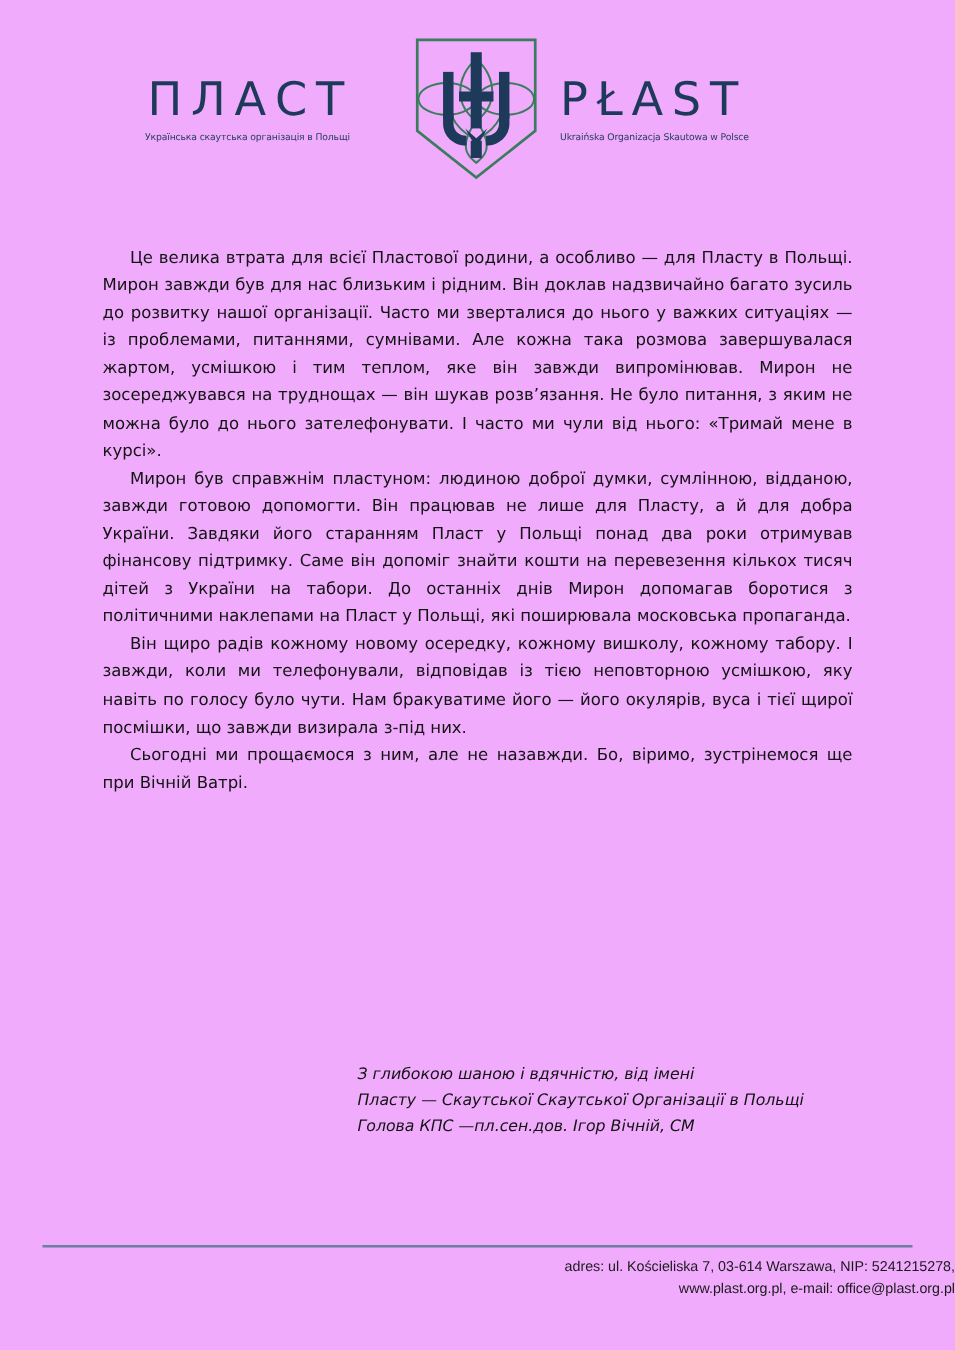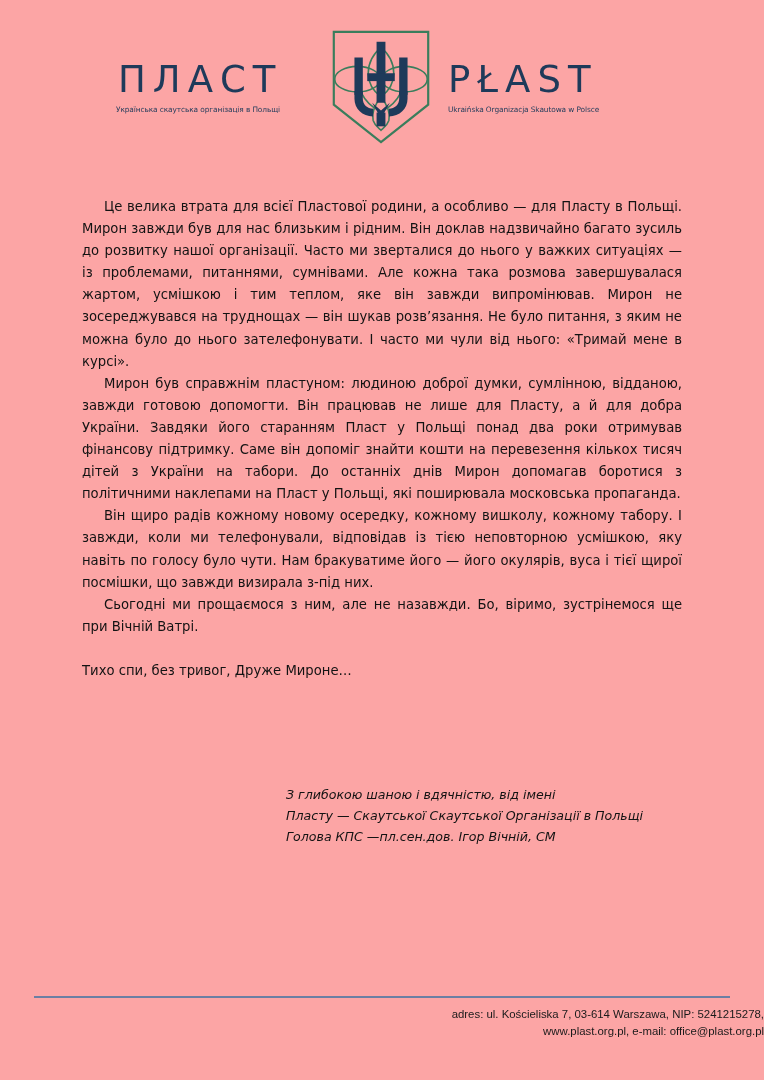--- a/index.html
+++ b/index.html
@@ -10,21 +10,21 @@
   }
   body {
     font-family: "Liberation Sans", sans-serif;
     color: #1a1a1a;
   }
   .page {
     position: relative;
     width: 764px;
     height: 1080px;
     margin: 0 auto;
-    background: #fca5a5;
+    background: #f0abfc;
     overflow: hidden;
     box-sizing: border-box;
   }
 
   
   .letterhead {
     position: absolute;
     top: 26px;
     left: 0;
     width: 764px;
@@ -95,21 +95,21 @@
     line-height: 22.1px;
     color: #131313;
     text-indent: 0;
     margin-top: 22px;
   }
 
   
   .signature {
     position: absolute;
     left: 286px;
-    top: 784px;
+    top: 848px;
     width: 400px;
   }
   .signature .sig-line {
     font-family: "DejaVu Sans", sans-serif;
     font-style: italic;
     font-size: 12.6px;
     line-height: 21px;
     color: #131313;
     white-space: nowrap;
   }
@@ -181,21 +181,20 @@
       <div class="tagline">Ukraińska Organizacja Skautowa w Polsce</div>
     </div>
 
   </div>
 
   <div class="letter-body">
     <p class="para">Це велика втрата для всієї Пластової родини, а особливо — для Пласту в Польщі. Мирон завжди був для нас близьким і рідним. Він доклав надзвичайно багато зусиль до розвитку нашої організації. Часто ми зверталися до нього у важких ситуаціях — із проблемами, питаннями, сумнівами. Але кожна така розмова завершувалася жартом, усмішкою і тим теплом, яке він завжди випромінював. Мирон не зосереджувався на труднощах — він шукав розв’язання. Не було питання, з яким не можна було до нього зателефонувати. І часто ми чули від нього: «Тримай мене в курсі».</p>
     <p class="para">Мирон був справжнім пластуном: людиною доброї думки, сумлінною, відданою, завжди готовою допомогти. Він працював не лише для Пласту, а й для добра України. Завдяки його старанням Пласт у Польщі понад два роки отримував фінансову підтримку. Саме він допоміг знайти кошти на перевезення кількох тисяч дітей з України на табори. До останніх днів Мирон допомагав боротися з політичними наклепами на Пласт у Польщі, які поширювала московська пропаганда.</p>
     <p class="para">Він щиро радів кожному новому осередку, кожному вишколу, кожному табору. І завжди, коли ми телефонували, відповідав із тією неповторною усмішкою, яку навіть по голосу було чути. Нам бракуватиме його — його окулярів, вуса і тієї щирої посмішки, що завжди визирала з-під них.</p>
     <p class="para">Сьогодні ми прощаємося з ним, але не назавжди. Бо, віримо, зустрінемося ще при Вічній Ватрі.</p>
-    <p class="para no-indent farewell">Тихо спи, без тривог, Друже Мироне…</p>
   </div>
 
   <div class="signature">
     <div class="sig-line">З глибокою шаною і вдячністю, від імені</div>
     <div class="sig-line">Пласту — Скаутської Скаутської Організації в Польщі</div>
     <div class="sig-line">Голова КПС —пл.сен.дов. Ігор Вічній, СМ</div>
   </div>
 
   <div class="footer-rule"></div>
   <div class="footer">

